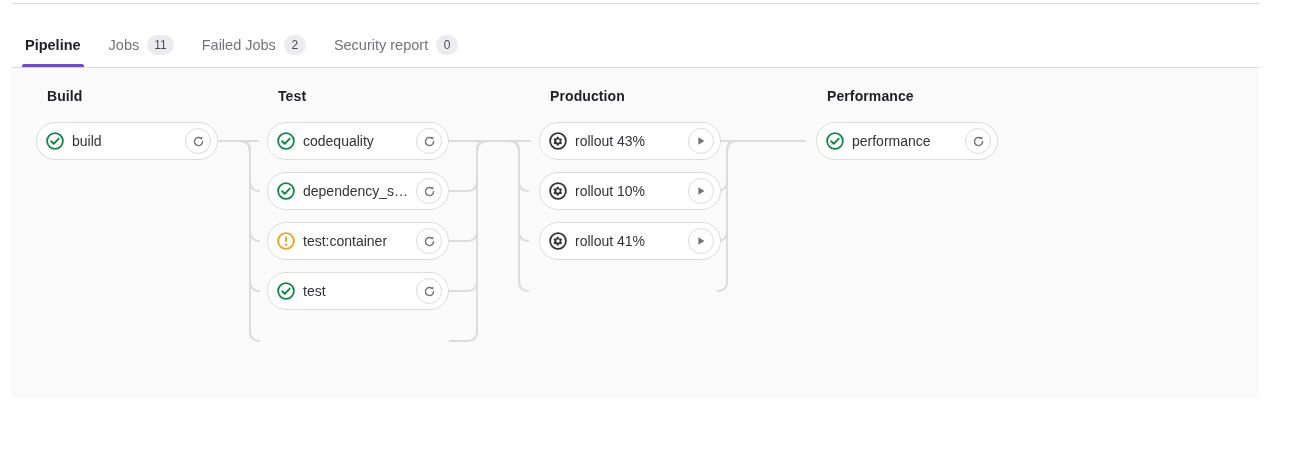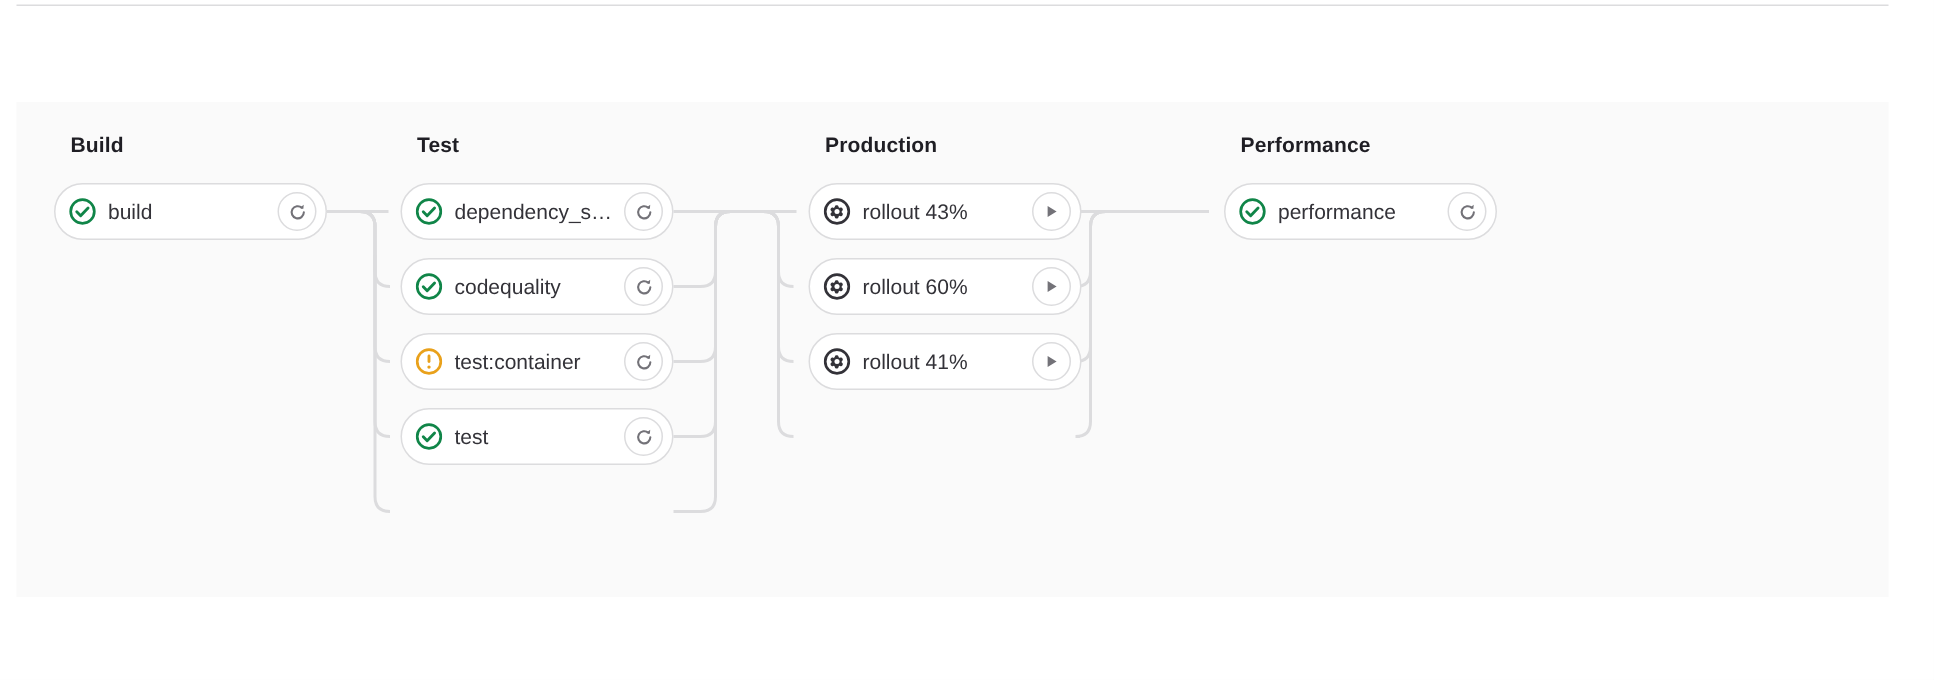--- a/index.html
+++ b/index.html
@@ -174,20 +174,38 @@
   }
   .job-action svg { display: block; }
 </style>
 </head>
 <body>
 
 <div id="screen">
 
   <div class="top-rule"></div>
 
+  <div class="tabbar" id="tabbar">
+      <div class="tab active">
+        <span>Pipeline</span>
+        <span class="tab-underline"></span>
+      </div>
+      <div class="tab">
+        <span>Jobs</span>
+        <span class="tab-badge">11</span>
+      </div>
+      <div class="tab">
+        <span>Failed Jobs</span>
+        <span class="tab-badge">2</span>
+      </div>
+      <div class="tab">
+        <span>Security report</span>
+        <span class="tab-badge">0</span>
+      </div>
+    </div>
 
   <div class="pipeline-panel">
     <div class="graph">
 
       <svg class="connectors" viewBox="0 0 1248 330" xmlns="http://www.w3.org/2000/svg" fill="none">
         <g stroke="#dcdcde" stroke-width="2" fill="none">
 
           <path d="M 207 73 L 248 73"></path>
           <path d="M 207 73 L 229 73 Q 239 73 239 83 L 239 113 Q 239 123 249 123"></path>
           <path d="M 207 73 L 229 73 Q 239 73 239 83 L 239 163 Q 239 173 249 173"></path>
@@ -235,36 +253,36 @@
           <div class="stage" style="left: 256px;">
             <div class="stage-title" style="left: 11px;">Test</div>
             <div class="stage-jobs">
               <div class="job">
                 <span style="display: flex;">
                   <svg class="job-status" viewBox="0 0 16 16">
                     <circle cx="8" cy="8" r="7" fill="#fff" stroke="#108548" stroke-width="1.6"></circle>
                     <path d="M4.6 8.2 L6.9 10.5 L11.3 5.9" fill="none" stroke="#108548" stroke-width="1.7" stroke-linecap="round" stroke-linejoin="round"></path>
                   </svg>
                 </span>
+                <span class="job-name">codequality</span>
+                <button class="job-action">
+                  <svg width="13" height="13" viewBox="0 0 16 16">
+                    <path d="M13 8a5 5 0 1 1-1.6-3.65" fill="none" stroke="#737278" stroke-width="1.7" stroke-linecap="round"></path>
+                    <path d="M12.9 1.9 L12.6 5.1 L9.5 4.5 Z" fill="#737278"></path>
+                  </svg>
+                </button>
+              </div>
+              <div class="job">
+                <span style="display: flex;">
+                  <svg class="job-status" viewBox="0 0 16 16">
+                    <circle cx="8" cy="8" r="7" fill="#fff" stroke="#108548" stroke-width="1.6"></circle>
+                    <path d="M4.6 8.2 L6.9 10.5 L11.3 5.9" fill="none" stroke="#108548" stroke-width="1.7" stroke-linecap="round" stroke-linejoin="round"></path>
+                  </svg>
+                </span>
                 <span class="job-name">dependency_s…</span>
-                <button class="job-action">
-                  <svg width="13" height="13" viewBox="0 0 16 16">
-                    <path d="M13 8a5 5 0 1 1-1.6-3.65" fill="none" stroke="#737278" stroke-width="1.7" stroke-linecap="round"></path>
-                    <path d="M12.9 1.9 L12.6 5.1 L9.5 4.5 Z" fill="#737278"></path>
-                  </svg>
-                </button>
-              </div>
-              <div class="job">
-                <span style="display: flex;">
-                  <svg class="job-status" viewBox="0 0 16 16">
-                    <circle cx="8" cy="8" r="7" fill="#fff" stroke="#108548" stroke-width="1.6"></circle>
-                    <path d="M4.6 8.2 L6.9 10.5 L11.3 5.9" fill="none" stroke="#108548" stroke-width="1.7" stroke-linecap="round" stroke-linejoin="round"></path>
-                  </svg>
-                </span>
-                <span class="job-name">codequality</span>
                 <button class="job-action">
                   <svg width="13" height="13" viewBox="0 0 16 16">
                     <path d="M13 8a5 5 0 1 1-1.6-3.65" fill="none" stroke="#737278" stroke-width="1.7" stroke-linecap="round"></path>
                     <path d="M12.9 1.9 L12.6 5.1 L9.5 4.5 Z" fill="#737278"></path>
                   </svg>
                 </button>
               </div>
               <div class="job">
                 <span style="display: flex;">
                   <svg class="job-status" viewBox="0 0 16 16">
@@ -317,21 +335,21 @@
                 </button>
               </div>
               <div class="job">
                 <span style="display: flex;">
                   <svg class="job-status" viewBox="0 0 16 16">
                     <circle cx="8" cy="8" r="7" fill="#fff" stroke="#333238" stroke-width="1.6"></circle>
                     <path fill="#333238" d="M8 4.3a.9.9 0 0 1 .88.72l.1.5a3 3 0 0 1 .62.36l.48-.18a.9.9 0 0 1 1.06.38l.2.35a.9.9 0 0 1-.18 1.1l-.38.34a3 3 0 0 1 0 .72l.38.34a.9.9 0 0 1 .18 1.1l-.2.35a.9.9 0 0 1-1.06.38l-.48-.18a3 3 0 0 1-.62.36l-.1.5a.9.9 0 0 1-.88.72h-.4a.9.9 0 0 1-.88-.72l-.1-.5a3 3 0 0 1-.62-.36l-.48.18a.9.9 0 0 1-1.06-.38l-.2-.35a.9.9 0 0 1 .18-1.1l.38-.34a3 3 0 0 1 0-.72l-.38-.34a.9.9 0 0 1-.18-1.1l.2-.35a.9.9 0 0 1 1.06-.38l.48.18a3 3 0 0 1 .62-.36l.1-.5A.9.9 0 0 1 7.6 4.3z"></path>
                     <circle cx="8" cy="8" r="1.5" fill="#fff"></circle>
                   </svg>
                 </span>
-                <span class="job-name">rollout 60%</span>
+                <span class="job-name">rollout 10%</span>
                 <button class="job-action">
                   <svg width="12" height="12" viewBox="0 0 12 12">
                     <path d="M3.4 2.3 L9.4 6 L3.4 9.7 Z" fill="#737278"></path>
                   </svg>
                 </button>
               </div>
               <div class="job">
                 <span style="display: flex;">
                   <svg class="job-status" viewBox="0 0 16 16">
                     <circle cx="8" cy="8" r="7" fill="#fff" stroke="#333238" stroke-width="1.6"></circle>

